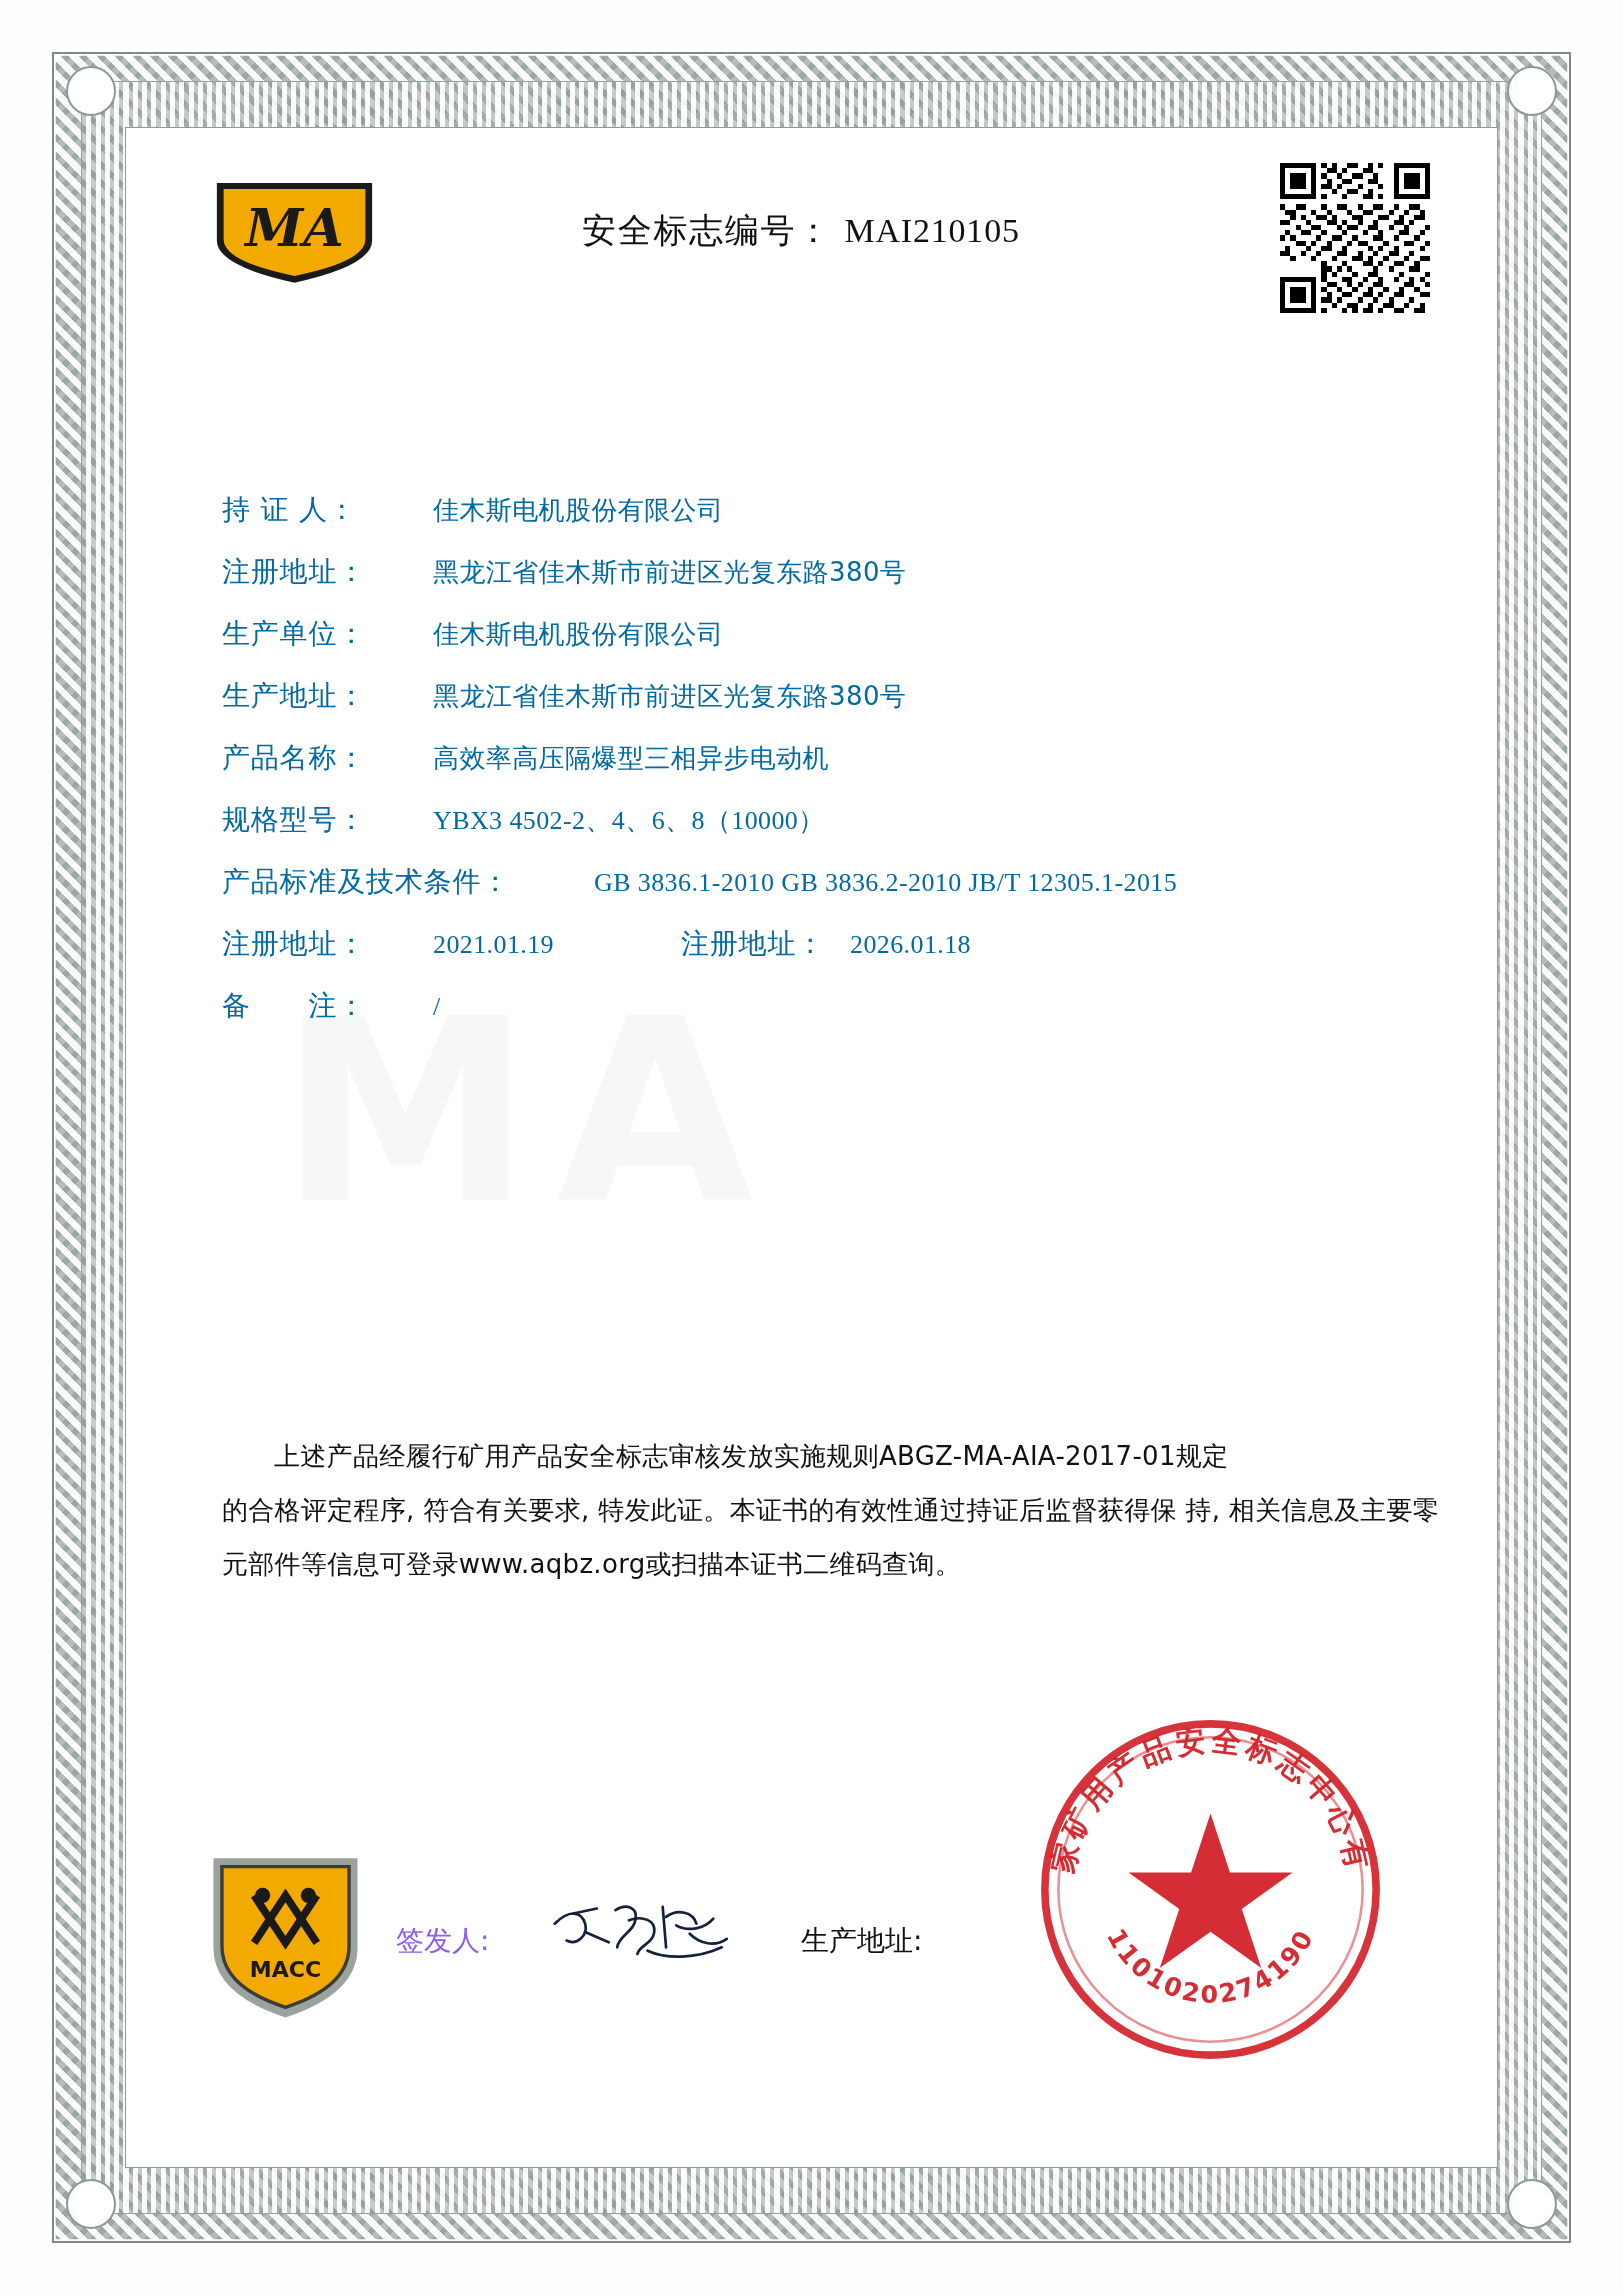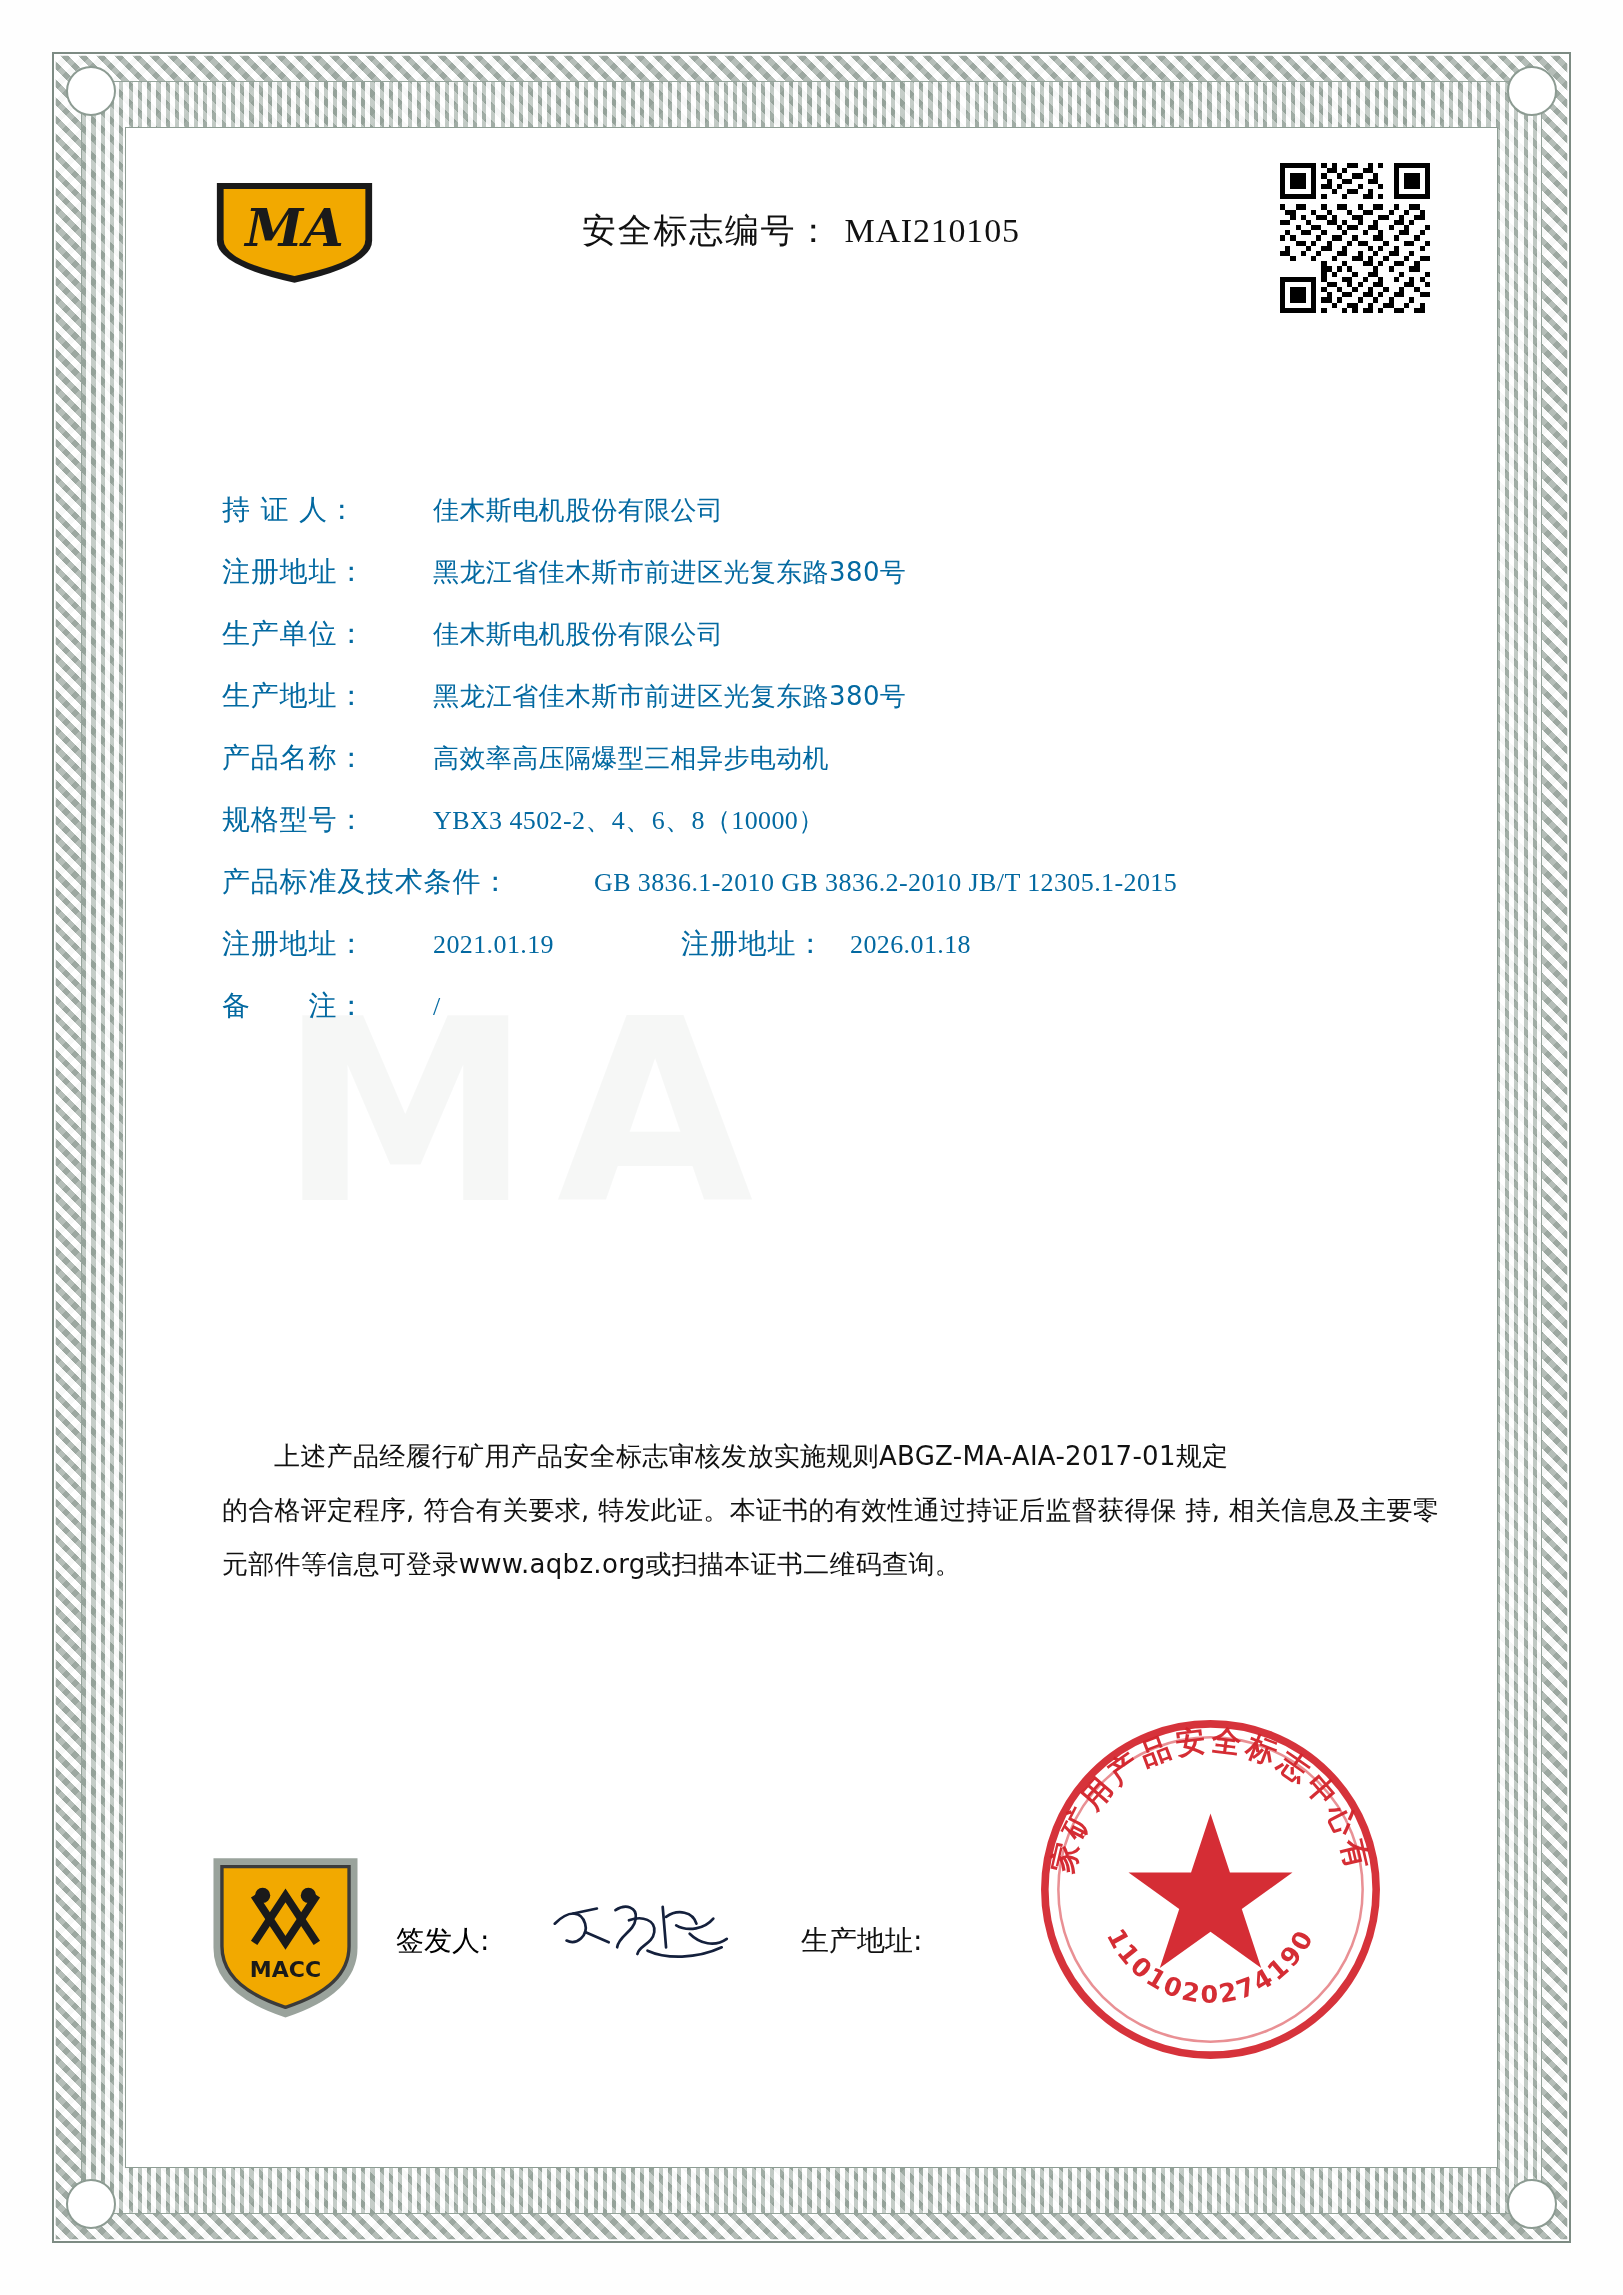--- a/index.html
+++ b/index.html
@@ -205,21 +205,21 @@
     bottom: 142px;
     width: 161px;
     height: 178px;
   }
   .sig-label {
     position: absolute;
     left: 271px;
     bottom: 208px;
     font-size: 28px;
     font-family: "DejaVu Sans", sans-serif;
-    color: #000000;
+    color: #8b5cf6;
   }
   .signature {
     position: absolute;
     left: 423px;
     bottom: 200px;
     width: 194px;
     height: 73px;
   }
   .dept-label {
     position: absolute;

